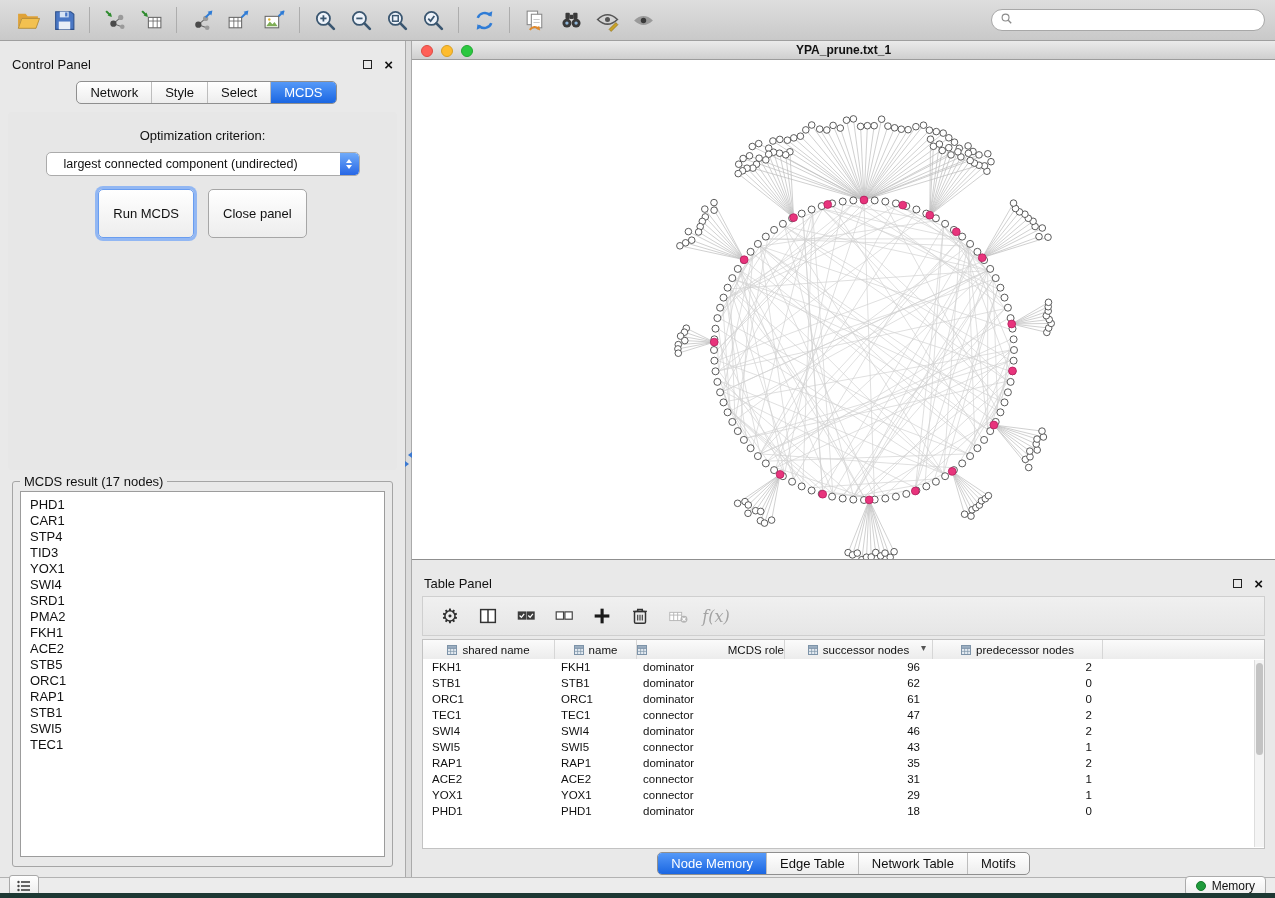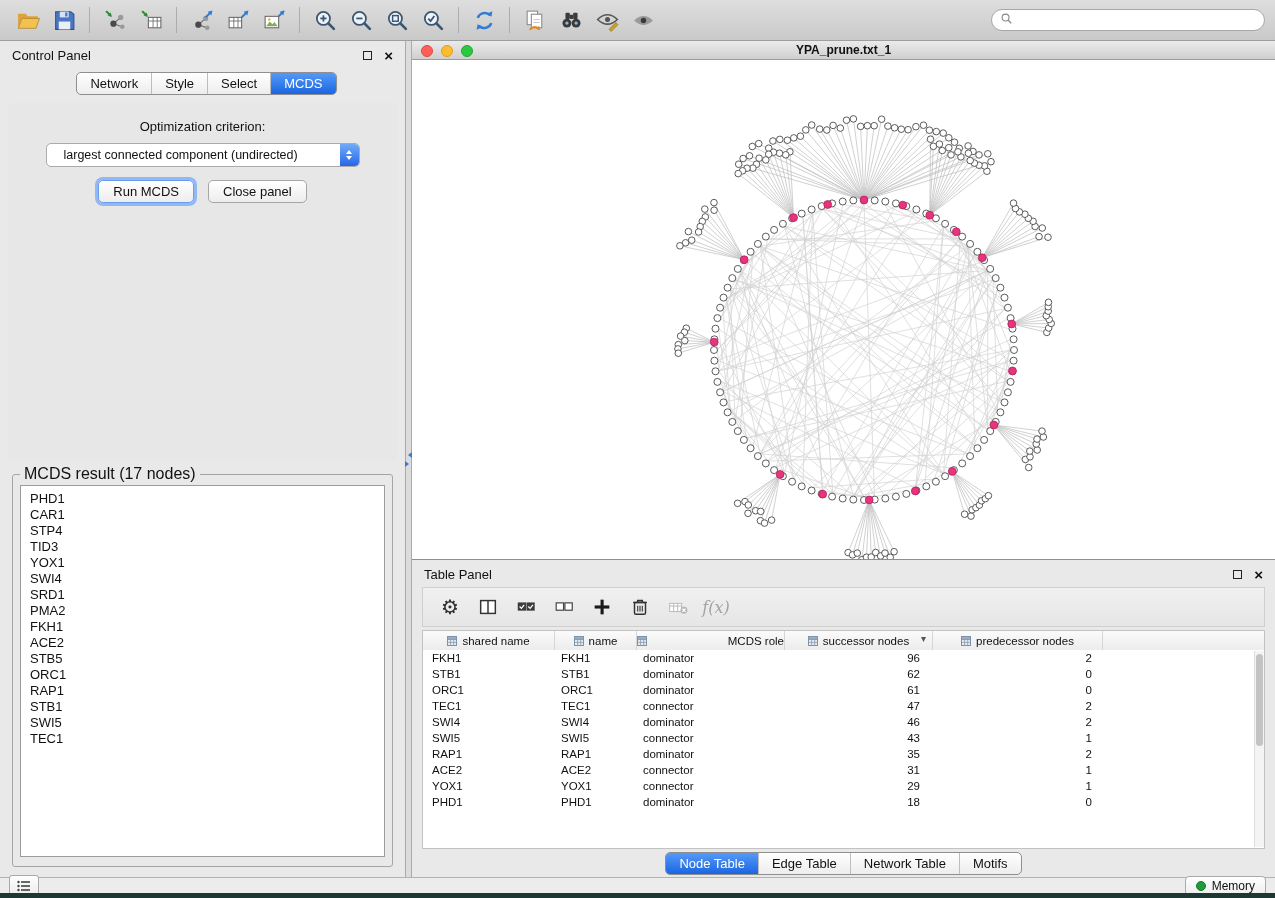--- a/index.html
+++ b/index.html
@@ -17,44 +17,44 @@
   .search-box { margin-left:auto; width:274px; height:22px; background:#fff; border:1px solid #a8a8a8;
                 border-radius:12px; display:flex; align-items:center; padding:0 7px; }
   .search-box svg { width:15px; height:15px; flex:0 0 auto; }
   .search-box input { border:none; outline:none; background:transparent; flex:1; font-size:12px; font-family:inherit; min-width:0; }
 
   
   .main { flex:1; display:flex; min-height:0; }
 
   
   .control-panel { width:405px; flex:0 0 auto; background:#e9e9e9; display:flex; flex-direction:column; }
-  .panel-header { display:flex; align-items:center; padding:7px 12px 3px; font-size:13px; }
+  .panel-header { display:flex; align-items:center; padding:16px 12px 3px; font-size:13px; }
   .ph-icons { margin-left:auto; display:flex; align-items:center; gap:12px; }
   .sq-icon { width:9px; height:9px; border:1.5px solid #222; display:inline-block; }
   .x-icon { font-size:15px; font-weight:bold; line-height:10px; color:#111; }
   .tabs-row { text-align:center; padding:6px 0 4px;margin-left:8px; }
   .seg { display:inline-flex; border:1px solid #8f8f8f; border-radius:5px; background:linear-gradient(#ffffff,#ededed); overflow:hidden; }
   .seg .tab { padding:3px 13px; font-size:13px; color:#111; border-right:1px solid #bdbdbd; }
   .seg .tab:last-child { border-right:none; }
   .seg .tab.active { background:linear-gradient(#5599f8,#1a66e2); color:#fff; }
   .cp-inner { margin:4px 8px 0; background:#e7e7e7; border-radius:4px; padding-top:16px; height:358px; flex:0 0 auto; }
   .opt-label { text-align:center; font-size:13px; margin-bottom:9px; }
   .mac-select { width:314px; height:24px; margin:0 auto; background:#fff; border:1px solid #ababab; border-radius:5px;
                 display:flex; align-items:center; overflow:hidden; }
   .mac-select .sel-text { font-size:12.5px; padding-left:17px; white-space:nowrap; }
   .stepper { width:19px; align-self:stretch; margin-left:auto; background:linear-gradient(#70abf9,#2767e6);
              display:flex; flex-direction:column; align-items:center; justify-content:center; border-radius:0 4px 4px 0; }
   .tri-up { width:0; height:0; border:3.5px solid transparent; border-bottom:4.5px solid #fff; margin-bottom:2px; }
   .tri-dn { width:0; height:0; border:3.5px solid transparent; border-top:4.5px solid #fff; }
   .btn-row { display:flex; justify-content:center; gap:14px; margin-top:13px; }
   .mac-btn { background:linear-gradient(#ffffff,#ededed); border:1px solid #a6a6a6; border-radius:5px;
-             padding:3px 14px; font-size:13px; font-family:inherit; color:#111; }
+             padding:16px 14px; font-size:13px; font-family:inherit; color:#111; }
   .focus-ring { box-shadow:0 0 0 3px rgba(77,144,254,.55); border-color:#699df0; }
   .result-fieldset { margin:4px 12px 10px; border:1px solid #a5a5a5; border-radius:3px; padding:2px 7px 9px; flex:1; min-height:0; display:flex; flex-direction:column; }
-  .result-fieldset legend { font-size:16px; padding:0 4px; }
+  .result-fieldset legend { font-size:13px; padding:0 4px; }
   .result-box { background:#fff; border:1px solid #9c9c9c; flex:1; padding:5px 9px; overflow:hidden; }
   .r-item { font-size:13px; line-height:16px; }
 
   
   .splitter { width:7px; flex:0 0 auto; background:#dcdcdc; border-left:1px solid #aaa; border-right:1px solid #aaa;
               display:flex; flex-direction:column; align-items:center; justify-content:center; gap:3px; }
   .sp-l { width:0;height:0;border:3px solid transparent;border-right:4px solid #3b79d1; }
   .sp-r { width:0;height:0;border:3px solid transparent;border-left:4px solid #3b79d1; }
 
   
@@ -1113,21 +1113,21 @@
                 <div class="td c3" style="width: 148px;">18</div>
                 <div class="td c4" style="width: 170px;">0</div>
               </div>
             </div>
           <div class="vscroll">
               <div class="vthumb"></div>
             </div>
         </div>
         <div class="tp-tabs">
           <div class="seg" id="tpTabs">
-              <div class="tab active">Node Table</div>
+              <div class="tab active">Node Memory</div>
               <div class="tab">Edge Table</div>
               <div class="tab">Network Table</div>
               <div class="tab">Motifs</div>
             </div>
         </div>
       </div>
     </div>
   </div>
 
   <div class="statusbar">

